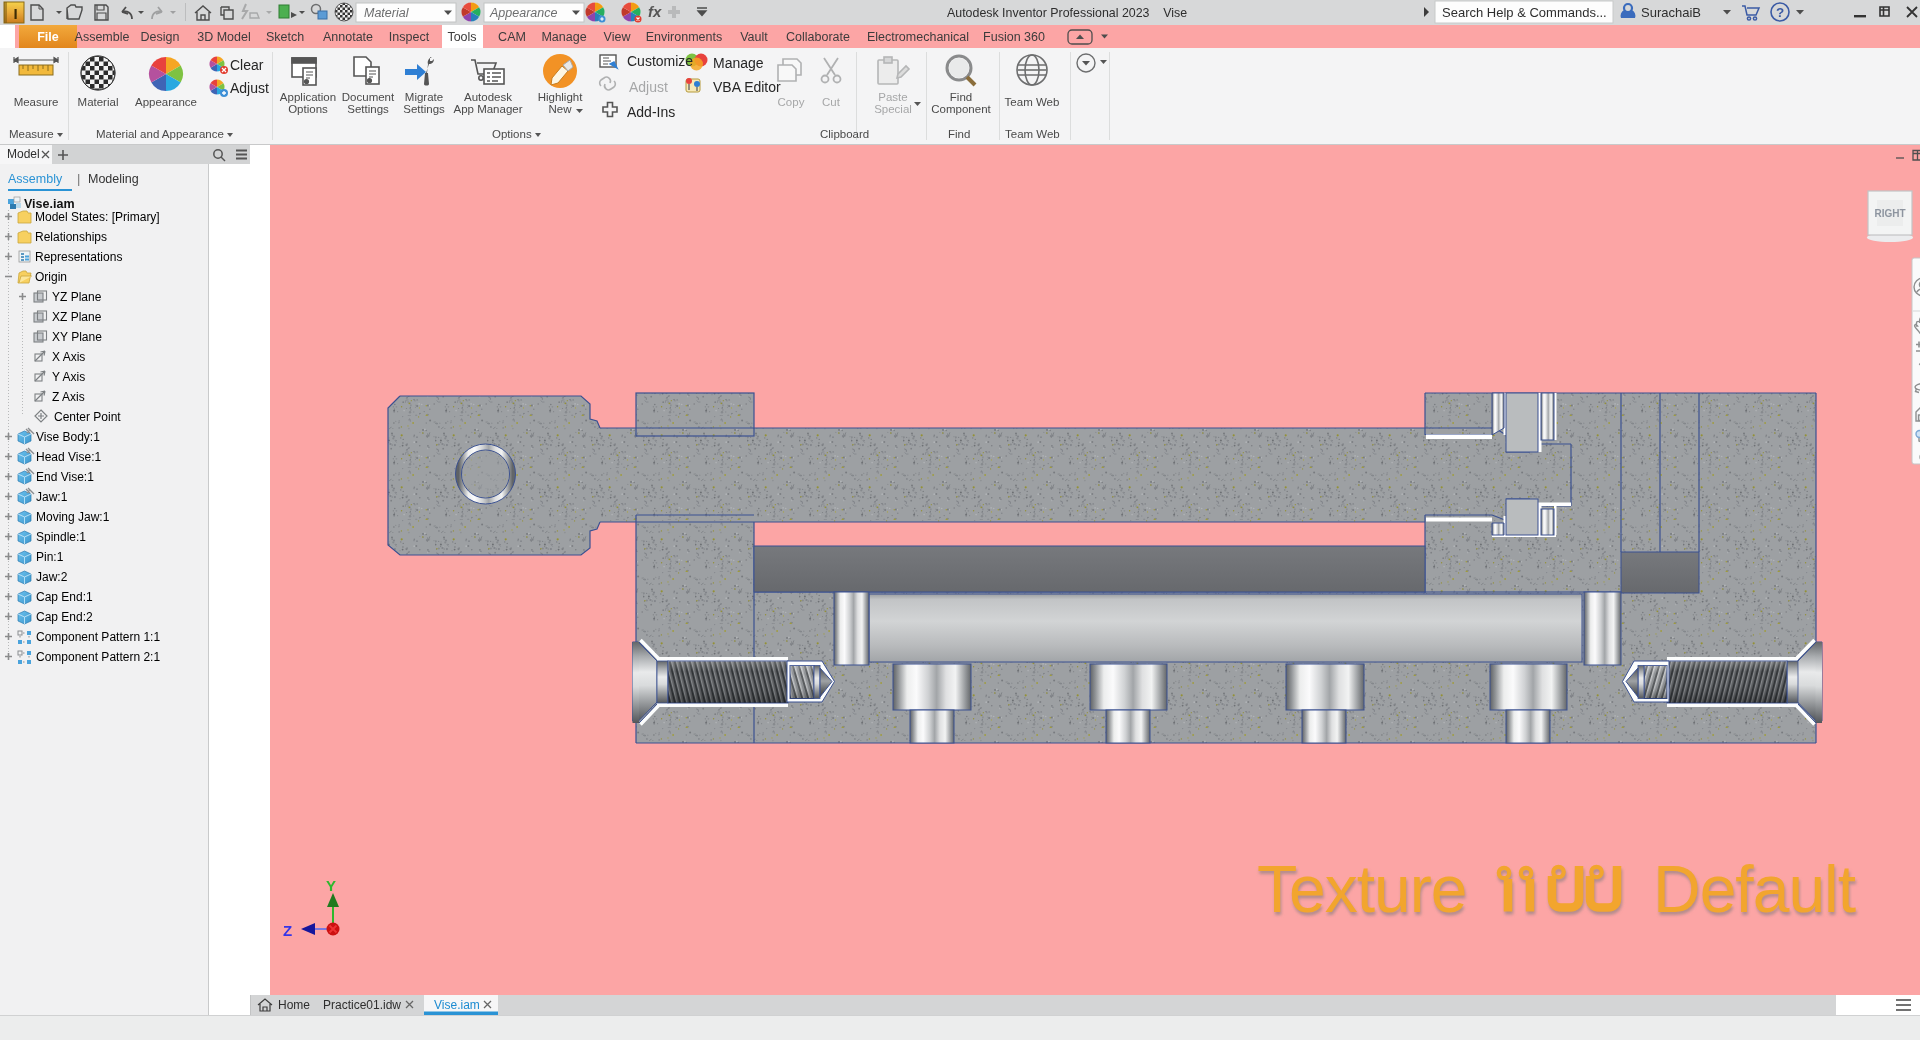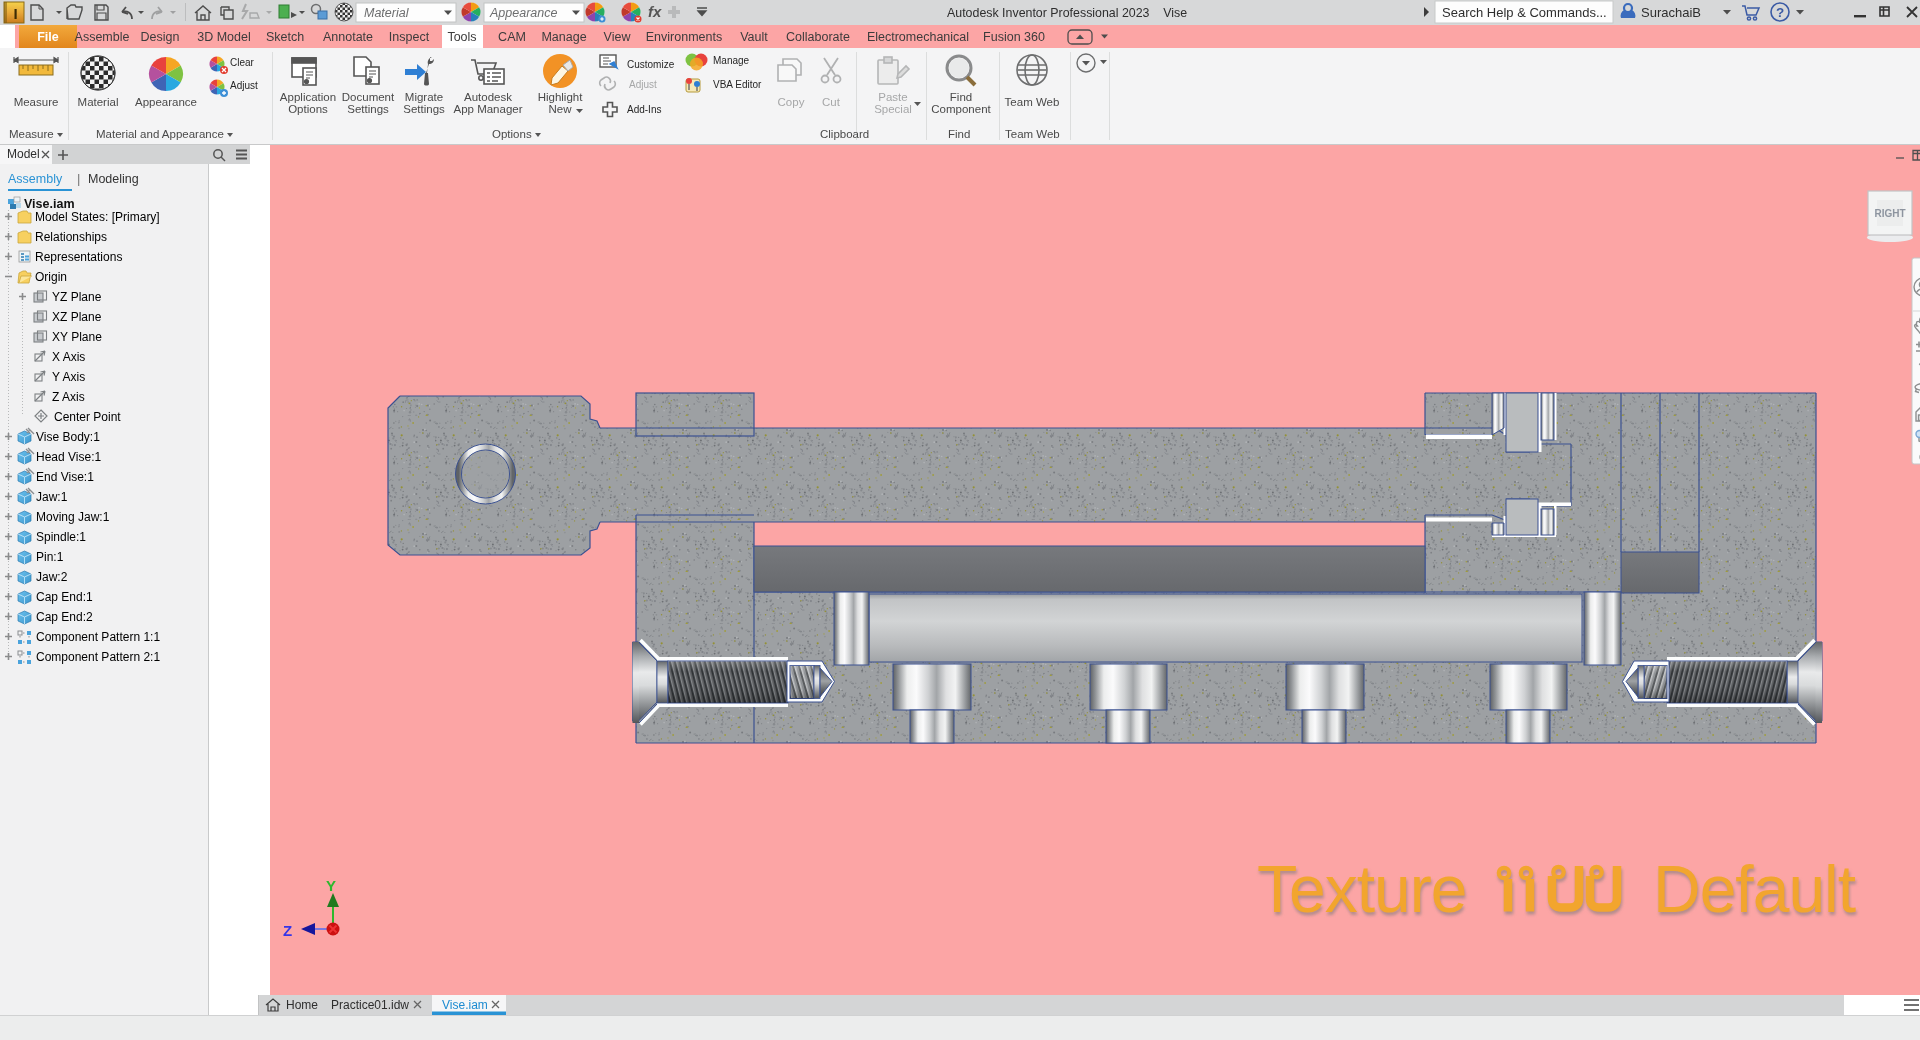--- a/index.html
+++ b/index.html
@@ -2,24 +2,24 @@
 <html><head><meta charset="utf-8">
 <style>
 *{margin:0;padding:0;box-sizing:border-box}
 html,body{width:1920px;height:1040px;overflow:hidden;font-family:"Liberation Sans",sans-serif;}
 .abs{position:absolute}
 #titlebar{position:absolute;left:0;top:0;width:1920px;height:25px;background:#d7d8d9;}
 #tabrow{position:absolute;left:0;top:25px;width:1920px;height:23px;background:#fca5a5;margin-left:15px;}
 #ribbon{position:absolute;left:0;top:48px;width:1920px;height:97px;background:#f4f4f5;border-bottom:1px solid #c8c9ca;}
 #panel{position:absolute;left:0;top:145px;width:209px;height:870px;background:#f1f1f2;border-right:1px solid #c9cacb;}
 #viewport{position:absolute;left:251px;top:145px;width:1669px;height:850px;background:#fca5a5;margin-left:19px;}
-#doctabs{position:absolute;left:258px;top:995px;width:1586px;height:20px;background:#d4d5d6;text-decoration:underline;}
+#doctabs{position:absolute;left:250px;top:995px;width:1586px;height:20px;background:#d4d5d6;text-decoration:underline;}
 #statusbar{position:absolute;left:0;top:1015px;width:1920px;height:25px;background:#eceded;border-top:1px solid #d0d1d2;}
 .rlabel{font-size:11.5px;color:#4a4a4a;text-align:center;position:absolute;white-space:nowrap}
-.rsmall{font-size:10px;color:#262626;position:absolute;white-space:nowrap}
+.rsmall{font-size:14px;color:#262626;position:absolute;white-space:nowrap}
 .gray{color:#a6a7a8}
 </style></head>
 <body>
 <div id="titlebar">
 <svg class="abs" style="left:0;top:0" width="1920" height="25" viewBox="0 0 1920 25">
  <defs>
   <linearGradient id="logog" x1="0" y1="0" x2="0" y2="1">
           <stop offset="0" stop-color="#f5d24a"></stop>
           <stop offset=".5" stop-color="#e8a93a"></stop>
           <stop offset="1" stop-color="#ca7d1e"></stop>
@@ -324,21 +324,21 @@
 <div class="rlabel" style="left:4px;top:48px;width:64px">Measure</div>
 <div class="rlabel" style="left:66px;top:48px;width:64px">Material</div>
 <div class="rlabel" style="left:126px;top:48px;width:80px">Appearance</div>
 <div class="rsmall" style="left:230px;top:9px">Clear</div>
 <div class="rsmall" style="left:230px;top:32px">Adjust</div>
 <div class="rlabel" style="left:272px;top:43px;width:72px">Application<br>Options</div>
 <div class="rlabel" style="left:333px;top:43px;width:70px">Document<br>Settings</div>
 <div class="rlabel" style="left:390px;top:43px;width:68px">Migrate<br>Settings</div>
 <div class="rlabel" style="left:450px;top:43px;width:76px">Autodesk<br>App Manager</div>
 <div class="rlabel" style="left:524px;top:43px;width:72px">Highlight<br>New</div>
-<div class="rsmall" style="left:627px;top:11px">Customize</div>
+<div class="rsmall" style="left:627px;top:5px">Customize</div>
 <div class="rsmall gray" style="left:629px;top:31px">Adjust</div>
 <div class="rsmall" style="left:627px;top:56px">Add-Ins</div>
 <div class="rsmall" style="left:713px;top:7px">Manage</div>
 <div class="rsmall" style="left:713px;top:31px">VBA Editor</div>
 <div class="rlabel gray" style="left:759px;top:48px;width:64px">Copy</div>
 <div class="rlabel gray" style="left:807px;top:48px;width:48px">Cut</div>
 <div class="rlabel gray" style="left:857px;top:43px;width:72px">Paste<br>Special</div>
 <div class="rlabel" style="left:916px;top:43px;width:90px">Find<br>Component</div>
 <div class="rlabel" style="left:996px;top:48px;width:72px">Team Web</div>
 <svg class="abs" style="left:913px;top:53px" width="10" height="8">

